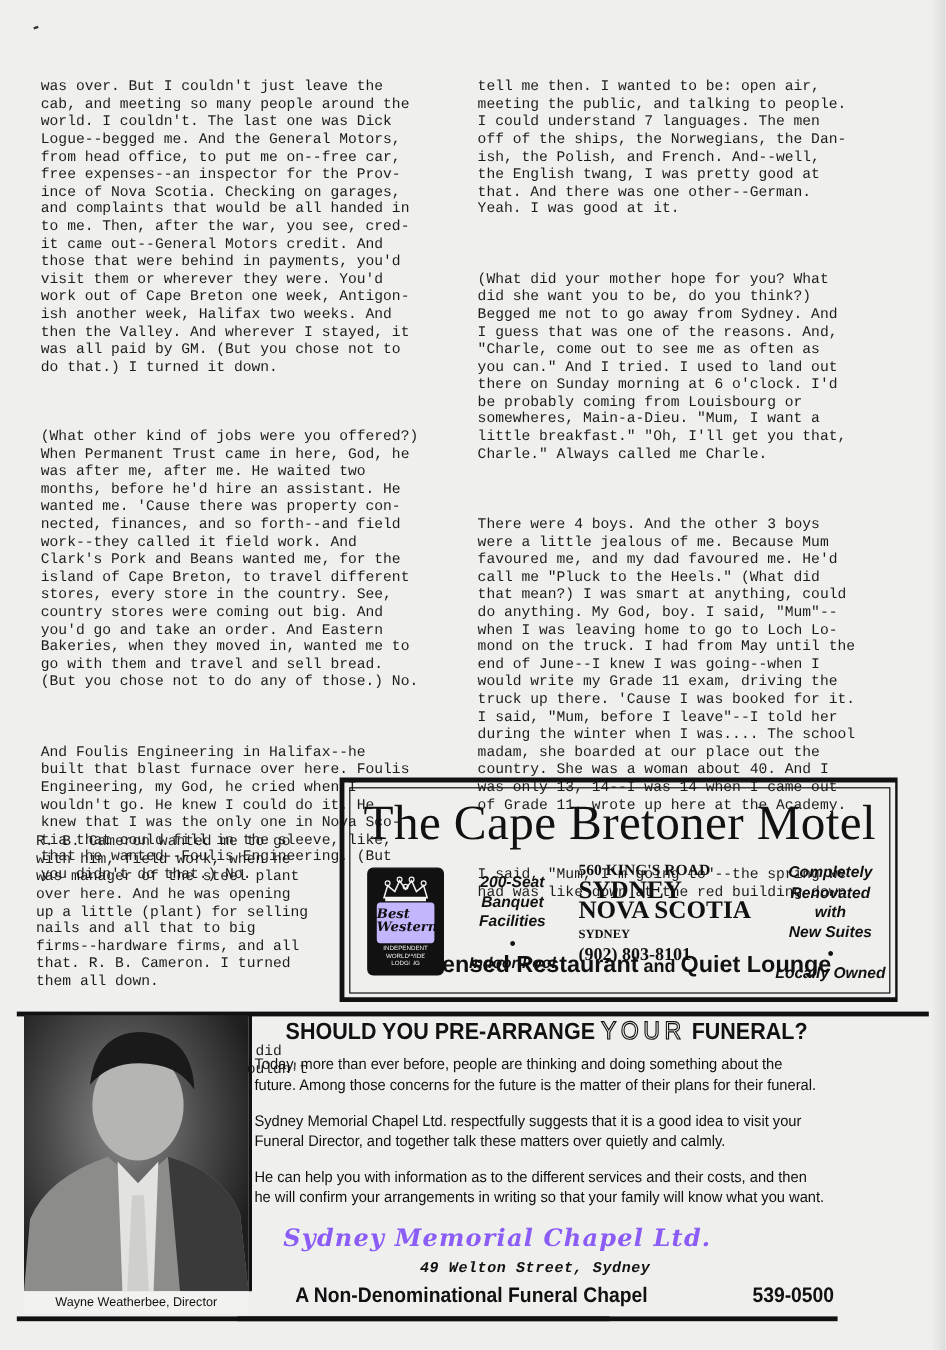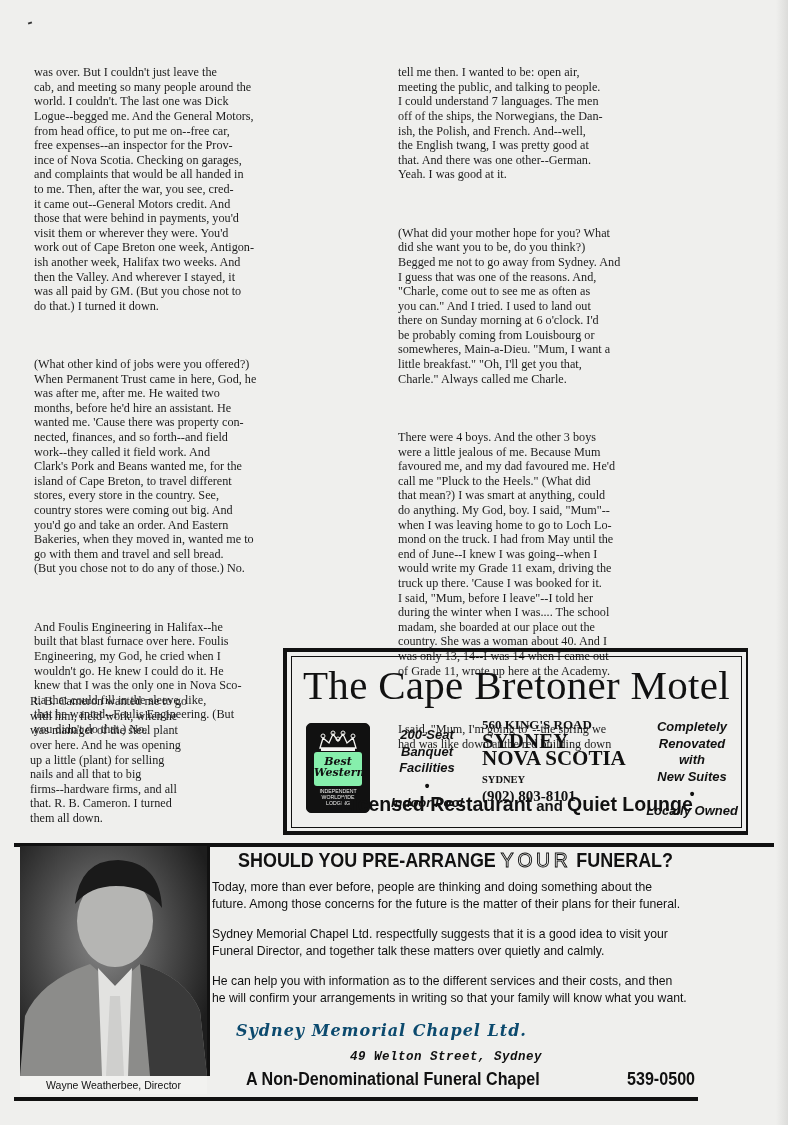--- a/index.html
+++ b/index.html
@@ -8,21 +8,21 @@
     background: #efefed;
     color: #1a1a1a;
   }
   .page-shade {
     position: absolute; right: 0; top: 0; width: 12px; height: 1125px;
     background: linear-gradient(to right, #efefed, #dcdcda);
   }
   .mark { position: absolute; left: 28px; top: 22px; width: 4px; height: 2px; background: #333; transform: rotate(-20deg); }
   .col {
     position: absolute;
-    font-family: Liberation Serif, serif;
+    font-family: Liberation Mono, monospace;
     font-size: 12.2px;
     line-height: 14.6px;
     color: #1c1c1c;
     white-space: pre;
   }
   .col p { margin: 0 0 14.6px 0; }
   #col-left { left: 34px; top: 36px; }
   #col-right { left: 398px; top: 36px; }
   #col-left-bottom { left: 30px; top: 665px; }
 
@@ -42,23 +42,23 @@
     font-family: "Liberation Serif", "DejaVu Serif", serif;
     font-size: 41px; line-height: 44px; color: #111; letter-spacing: 0.3px;
   }
   .bw-logo {
     position: absolute; left: 14px; top: 66px; width: 62px; height: 88px;
     background: #111; border-radius: 5px; border: 1px solid #111;
   }
   .bw-crown { position: absolute; left: 10px; top: 6px; width: 42px; height: 22px; }
   .bw-plate {
     position: absolute; left: 7px; top: 28px; width: 48px; height: 34px;
-    background: #86efac; border-radius: 3px;
+    background: #c4b5fd; border-radius: 3px;
     font-family: "DejaVu Serif", serif; font-weight: bold; font-style: italic;
-    font-size: 11px; line-height: 11px; color: #111; text-align: center;
+    font-size: 11px; line-height: 11px; color: #111; 
     padding-top: 4px; box-sizing: border-box;
   }
   .bw-sub {
     position: absolute; left: 2px; right: 2px; top: 64px;
     font-family: "Liberation Sans", sans-serif; font-size: 5.2px; line-height: 6px;
     color: #f3f3f1; text-align: center;
   }
   .motel-col {
     position: absolute; text-align: center;
     font-family: "Liberation Sans", sans-serif; font-style: italic; font-weight: bold;
@@ -107,21 +107,21 @@
   }
   .funeral-body {
     position: absolute; left: 212px; top: 879px; width: 540px;
     font-family: "Liberation Sans", sans-serif; font-size: 12.8px; line-height: 16.5px; color: #111;
     transform: scaleX(0.955); transform-origin: left top;
   }
   .funeral-body p { margin: 0 0 14px 0; white-space: pre; }
   .chapel-name {
     position: absolute; left: 236px; top: 1018px; width: 520px;
     font-family: "DejaVu Serif", serif; font-weight: bold; font-style: italic;
-    font-size: 16px; line-height: 26px; color: #0c4a6e; letter-spacing: 1px; white-space: nowrap;
+    font-size: 20px; line-height: 26px; color: #8b5cf6; letter-spacing: 1px; white-space: nowrap;
   }
   .chapel-addr {
     position: absolute; left: 350px; top: 1049px;
     font-family: Liberation Mono, monospace; font-weight: bold; font-style: italic;
     font-size: 12.5px; line-height: 16px; color: #111; white-space: nowrap; letter-spacing: 0.5px;
   }
   .chapel-tag {
     position: absolute; left: 246px; top: 1068px;
     font-family: "Liberation Sans", sans-serif; font-weight: bold; font-size: 17.5px; line-height: 22px; color: #111;
     transform: scaleX(0.92); transform-origin: left center; white-space: nowrap;

